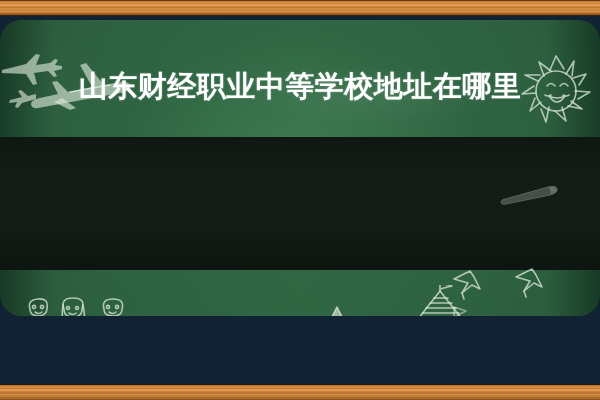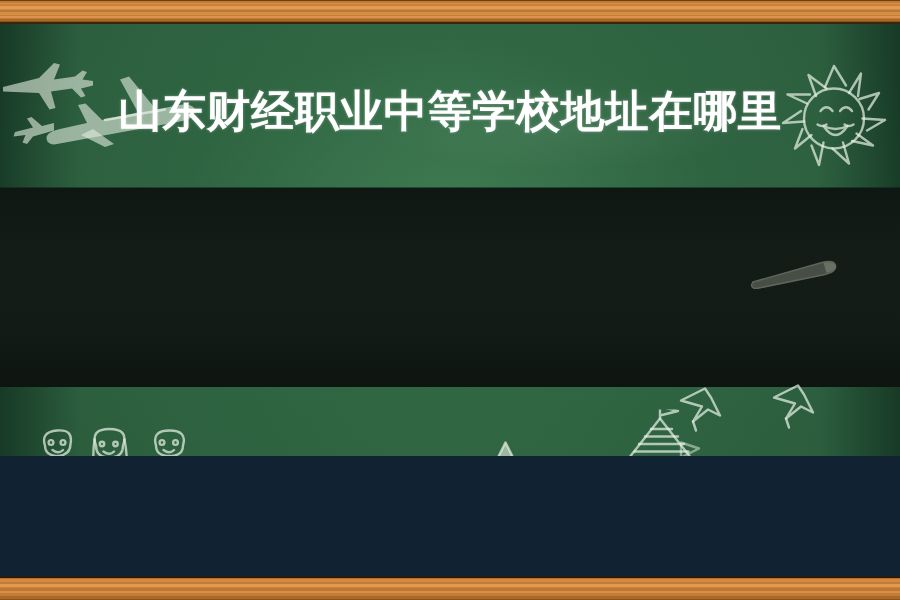--- a/index.html
+++ b/index.html
@@ -49,33 +49,34 @@
         #cb8439 7px, #cb8439 8px,
         #bd7731 8px, #bd7731 10px,
         #d88f49 10px, #d88f49 11px,
         #c17d35 11px, #c17d35 13px,
         #a96a28 13px, #a96a28 15px,
         #8a5220 15px, #8a5220 16px);
   }
 
   
   #board{
-    position:absolute;left:0;top:8px;
+    position:absolute;left:0;top:20px;
     width:600px;height:296px;
     background:
       radial-gradient(ellipse 70% 95% at 50% 45%,
         rgba(75,140,96,.55) 0%,
         rgba(52,110,72,.28) 42%,
         rgba(0,0,0,0) 78%),
       radial-gradient(ellipse 120% 140% at 50% 50%,
         rgba(0,0,0,0) 55%,
         rgba(0,0,0,.38) 100%),
       linear-gradient(to right,
         #173a26 0%, #2c5e3e 9%, #2f6541 50%, #2c5e3e 91%, #173a26 100%);
     overflow:hidden;
+    border-radius:21px;
   }
   
   #board:after{
     content:"";position:absolute;inset:0;
     background:
       radial-gradient(ellipse 30% 14% at 62% 26%, rgba(210,230,215,.07), rgba(0,0,0,0) 70%),
       radial-gradient(ellipse 24% 10% at 30% 72%, rgba(210,230,215,.05), rgba(0,0,0,0) 70%),
       radial-gradient(ellipse 18% 8%  at 85% 60%, rgba(210,230,215,.05), rgba(0,0,0,0) 70%);
     pointer-events:none;
   }

